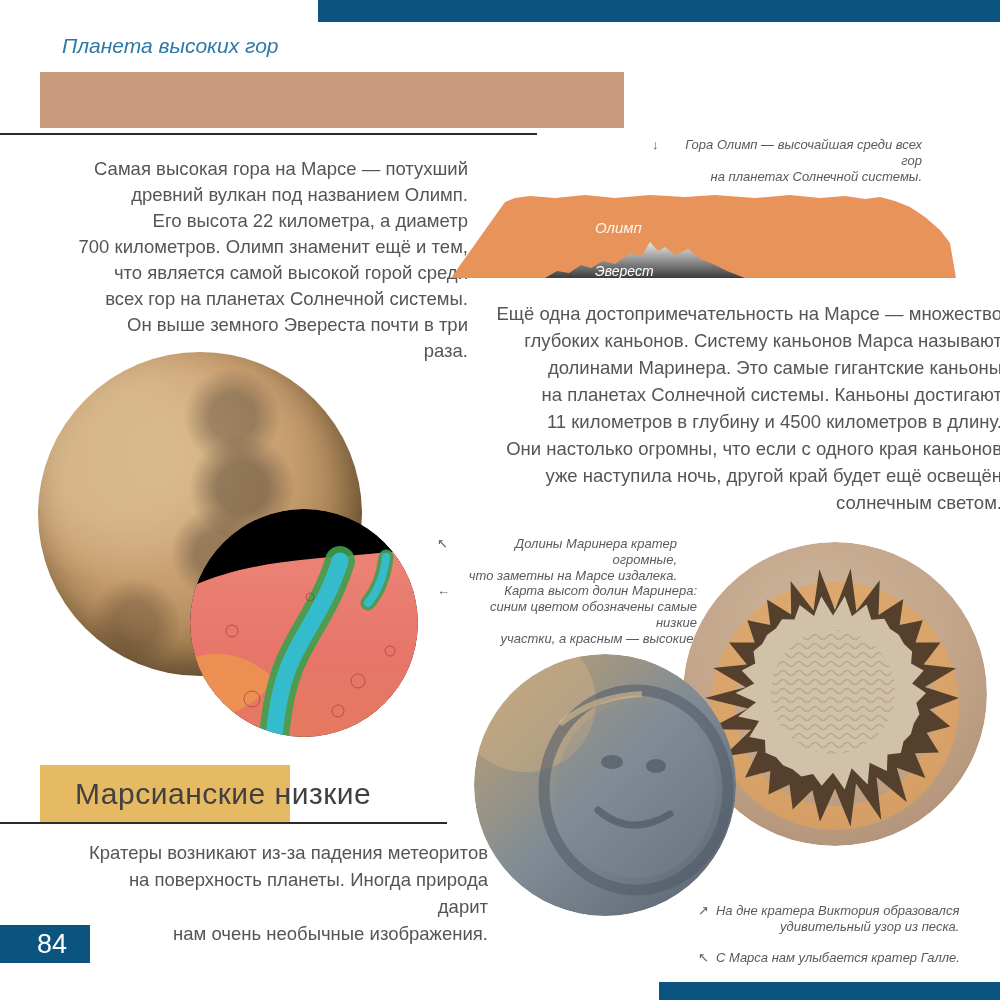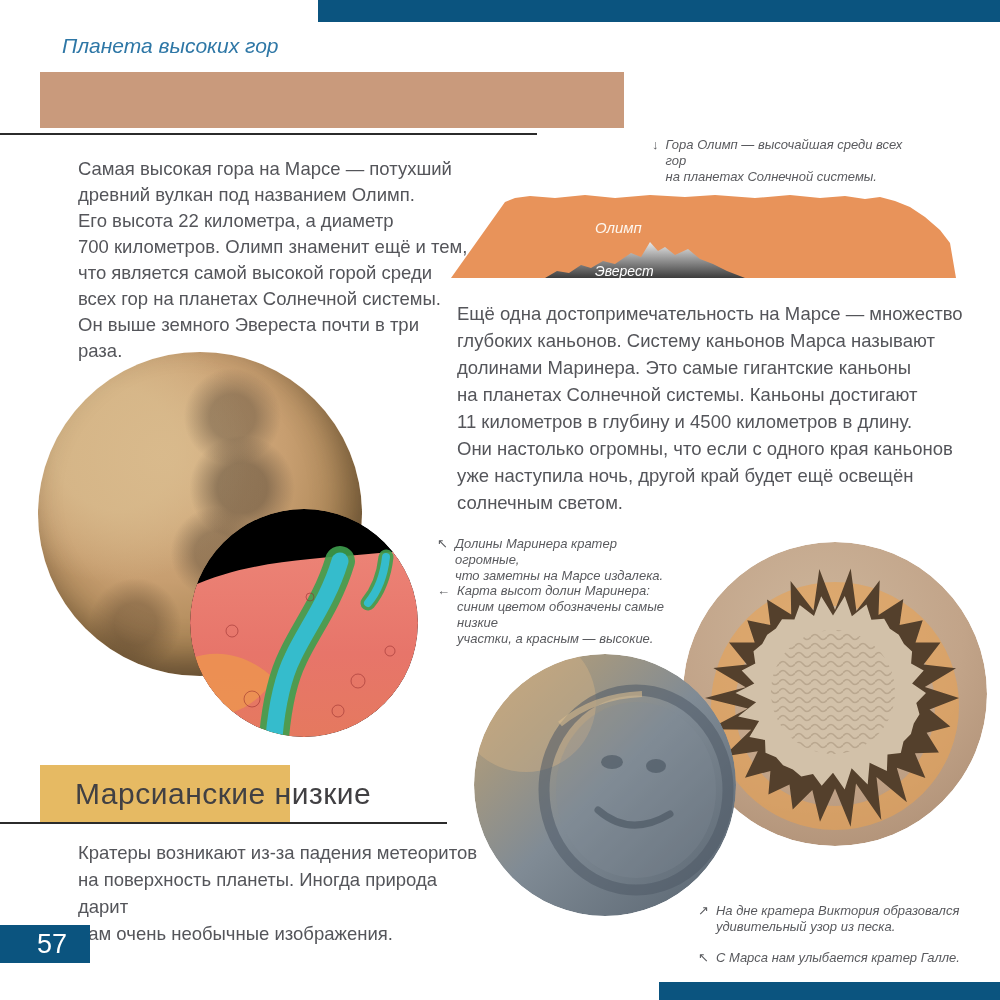--- a/index.html
+++ b/index.html
@@ -1,20 +1,21 @@
 <!DOCTYPE html>
 <html lang="ru"><head>
 <meta charset="utf-8">
 <style>
   html,body{margin:0;padding:0;background:#ffffff;}
   .page{
     position:relative;width:1000px;height:1000px;overflow:hidden;
     background:#ffffff;
     font-family:"Liberation Sans","DejaVu Sans",sans-serif;
     color:#54555a;
+    text-align:right;
   }
   .abs{position:absolute;}
   .bar{background:#0b547f;}
   .running-head{
     left:62px;top:34px;font-style:italic;font-size:21px;color:#2e77a6;
   }
   .h1-block{left:40px;top:72px;width:584px;height:56px;background:#c99a7c;}
   .h1-text{
     left:75px;top:83px;font-size:30px;color:#fdfaf5;white-space:nowrap;
     letter-spacing:.5px;
@@ -212,16 +213,16 @@
     <span class="arr">↗</span>
     <span class="cap-text">На дне кратера Виктория образовался
 удивительный узор из песка.</span>
   </div>
   <div class="abs caption" style="left:698px;top:950px;width:280px;">
     <span class="arr">↖</span>
     <span class="cap-text">С Марса нам улыбается кратер Галле.</span>
   </div>
 
   <div class="abs page-num-box">
-    <span class="page-num">57</span>
+    <span class="page-num">84</span>
   </div>
 
 </div>
 
 </body></html>

